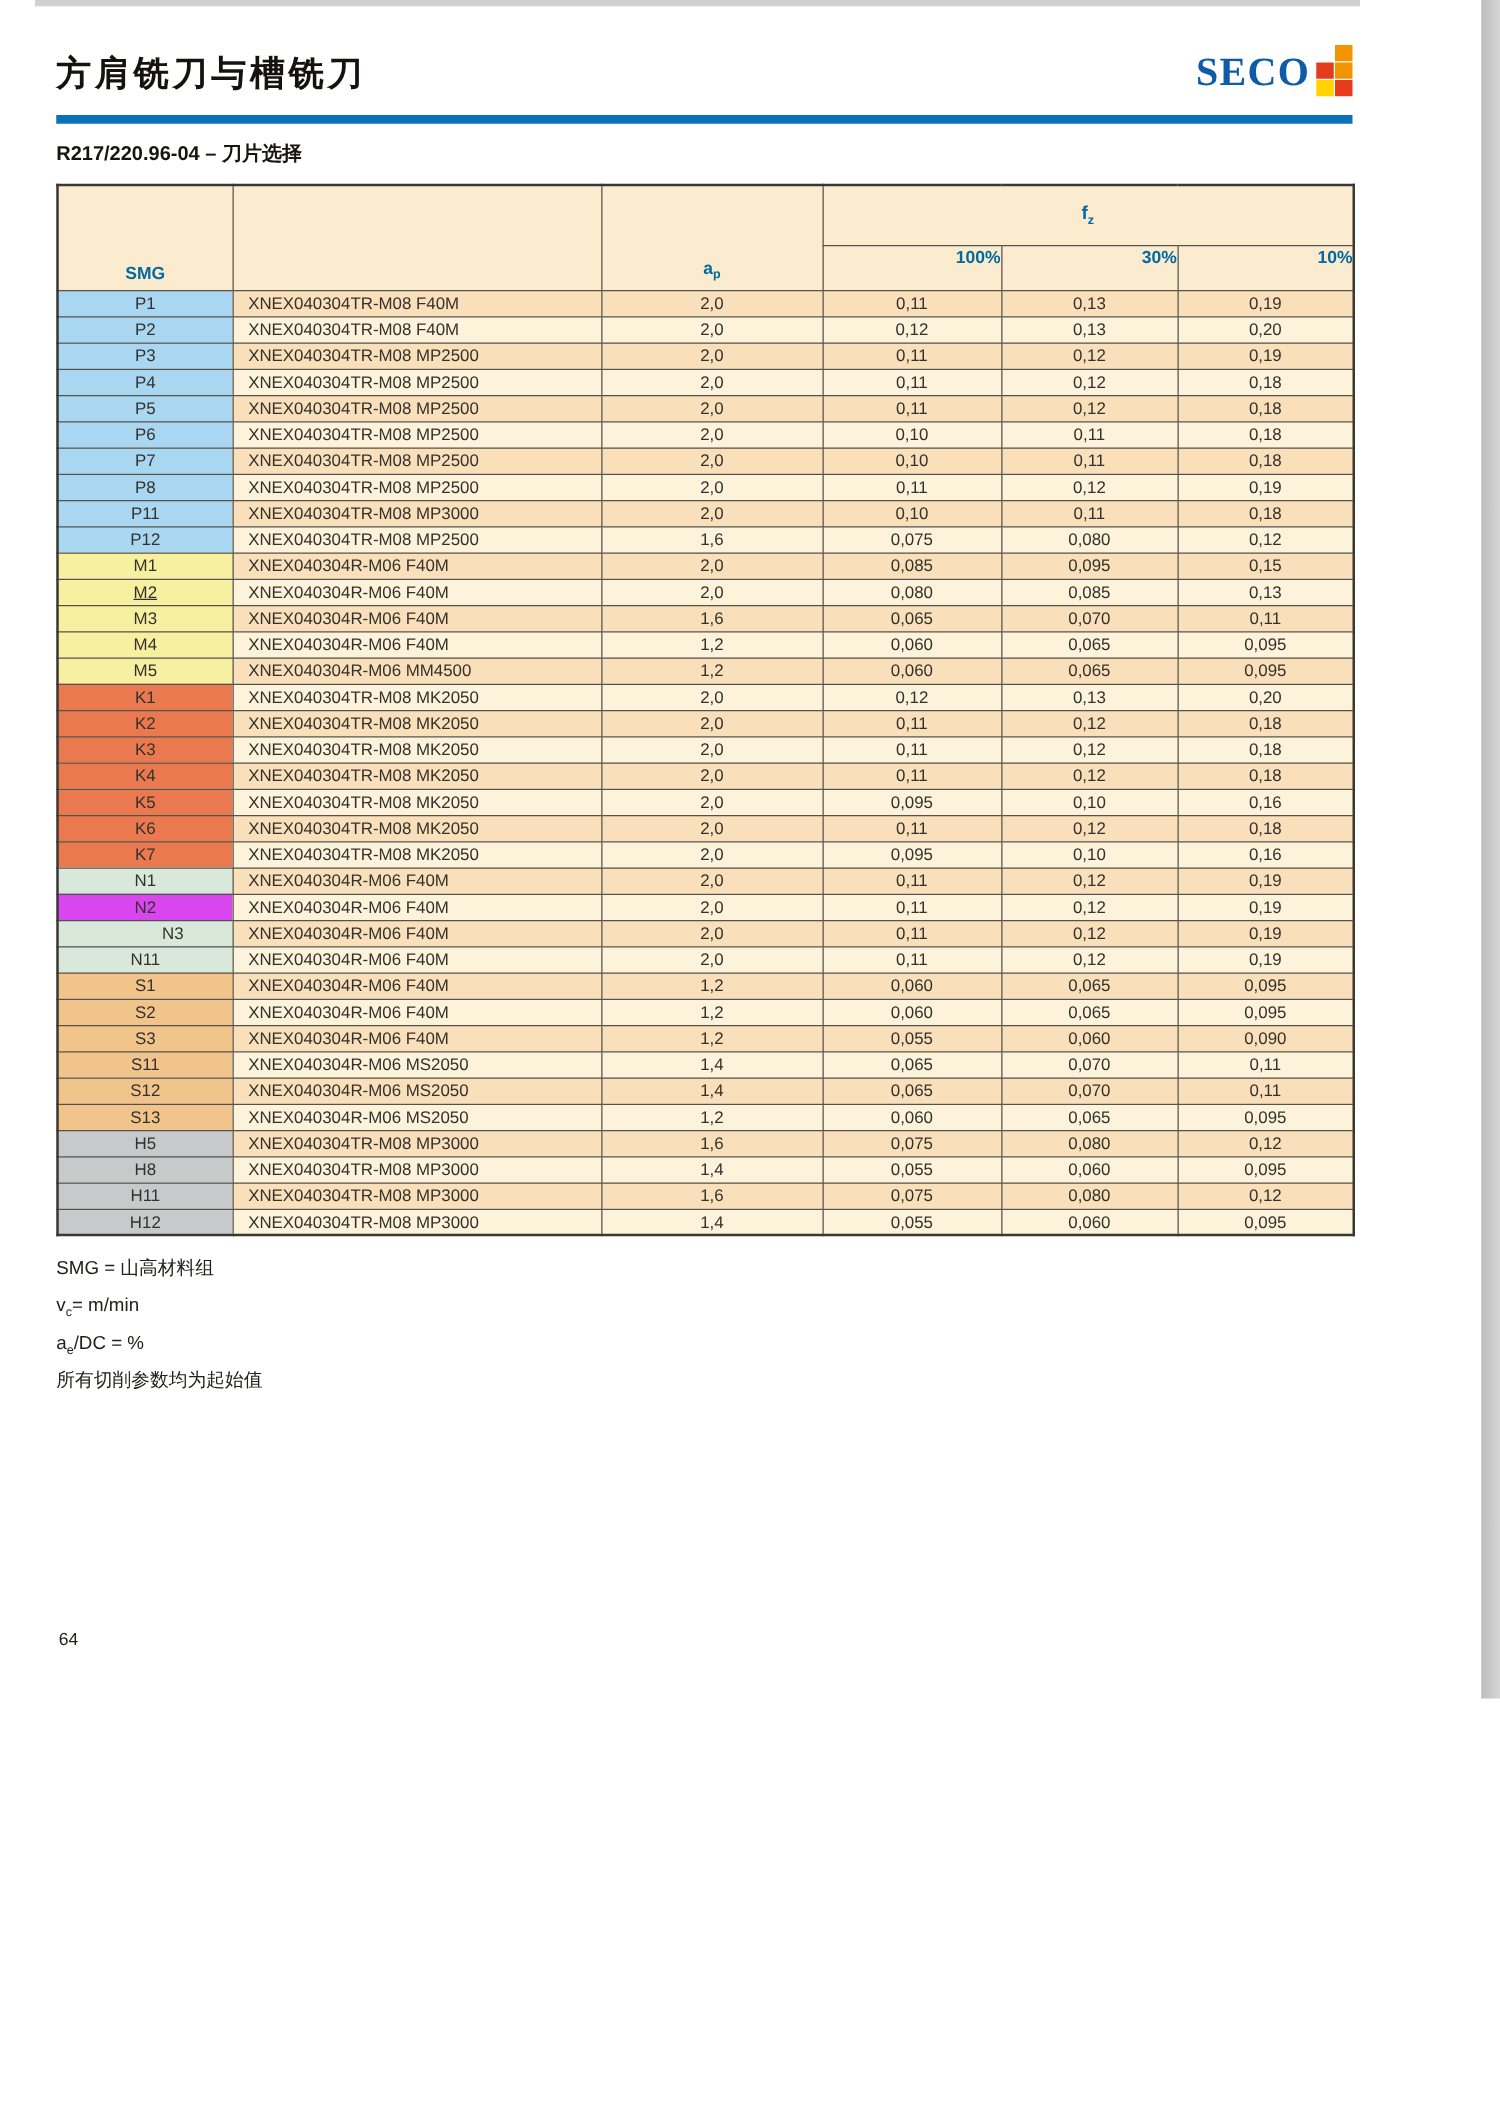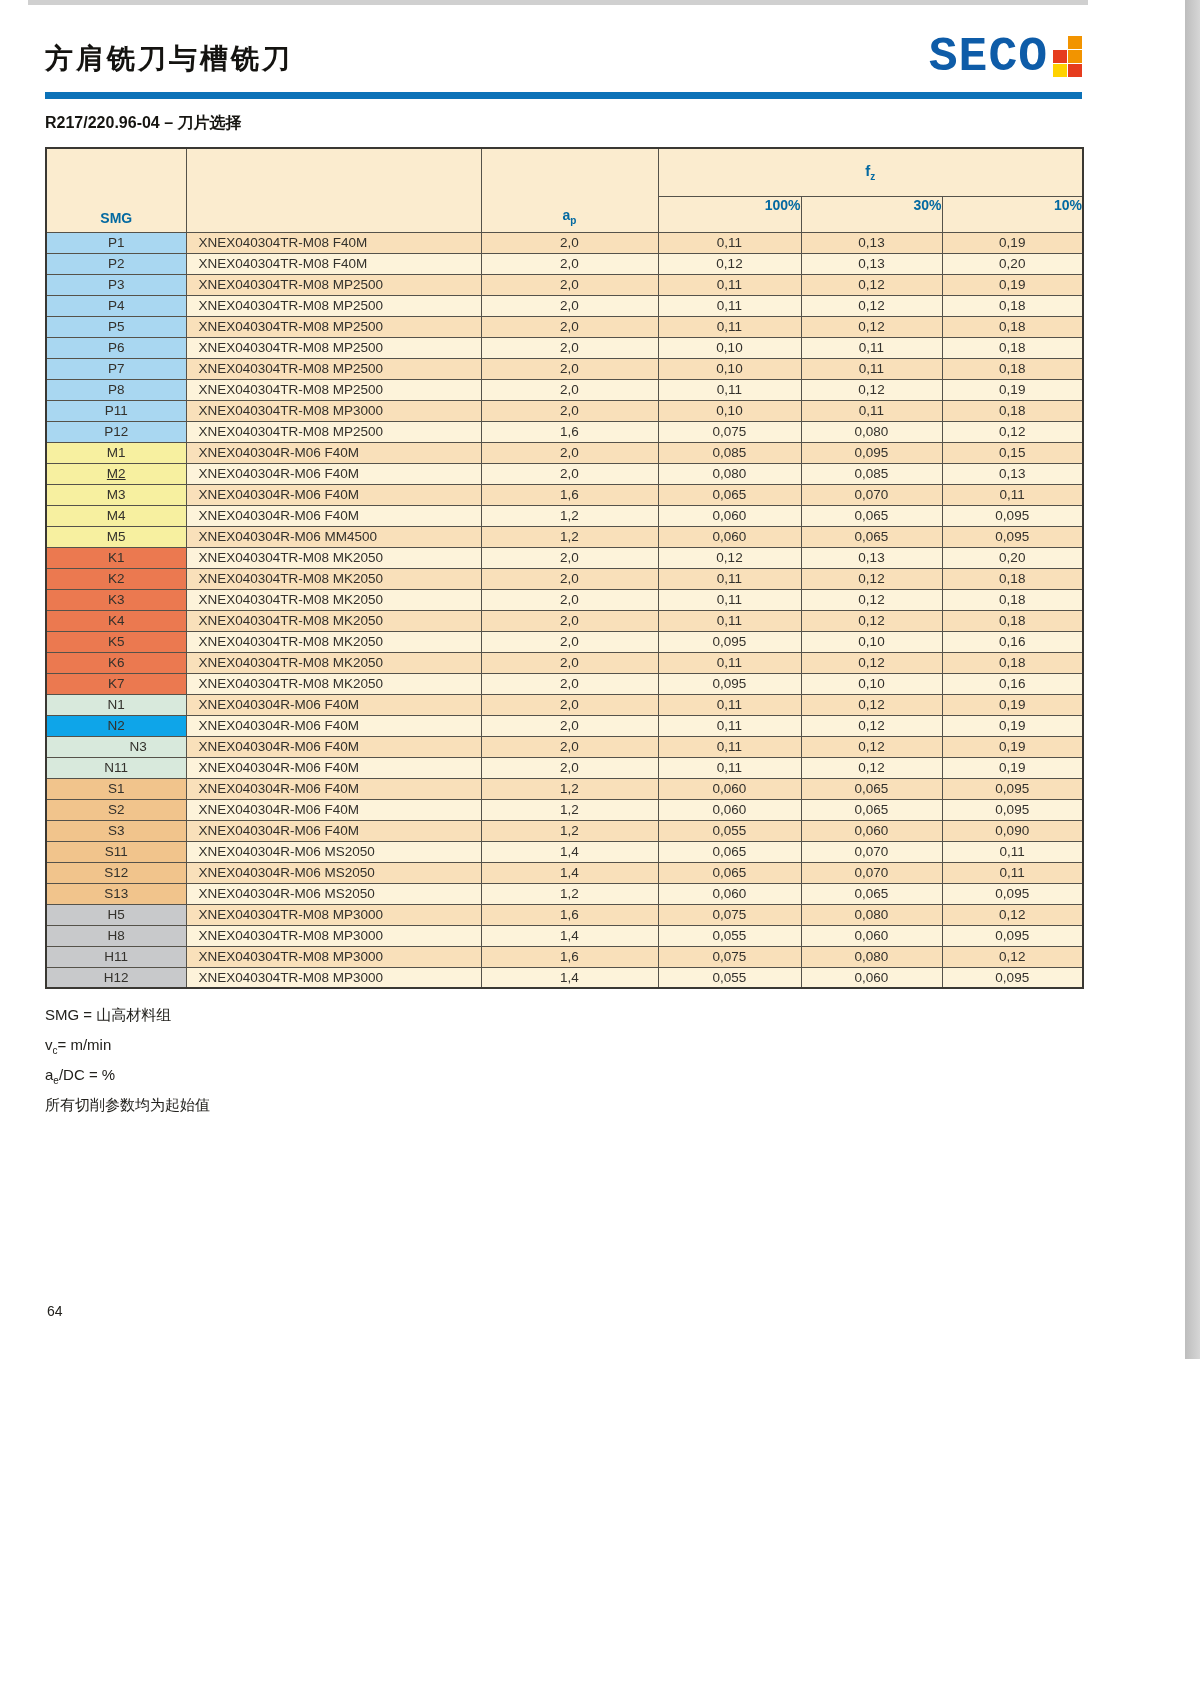--- a/index.html
+++ b/index.html
@@ -18,22 +18,22 @@
   .content { position:absolute; left:45px; top:28px; width:1037px; }
 
   
   .hdr { position:relative; height:56px; }
   .page-title {
     font-size:28px; font-weight:bold; letter-spacing:3px; color:#141310;
     font-family:"Liberation Sans", sans-serif; padding-top:12px;
   }
   .logo { position:absolute; right:0; top:8px; display:flex; align-items:center; }
   .logo-text {
-    font-size:48px; font-weight:bold; color:#0e5ca8; letter-spacing:1px;
-    line-height:40px; font-family:Liberation Mono, monospace;
+    font-size:32px; font-weight:bold; color:#0e5ca8; letter-spacing:1px;
+    line-height:40px; font-family:Liberation Serif, serif;
   }
   .logo-mark { display:grid; grid-template-columns:14px 14px; grid-auto-rows:13px; gap:1px; margin-left:5px; }
   .logo-mark span { display:block; }
 
   .rule { margin-top:8px; height:7px; background:#0c72b8; }
 
   .section-title { margin-top:14px; font-size:16px; font-weight:bold; color:#161511; }
 
   
   table.sel { margin-top:13px; width:1037px; border-collapse:collapse; table-layout:fixed; }
@@ -288,21 +288,21 @@
           </tr>
           <tr class="dark">
             <td class="smg-cell" style="background: rgb(216, 233, 220);">N1</td>
             <td class="insert-cell">XNEX040304R-M06 F40M</td>
             <td class="ap-cell">2,0</td>
             <td class="fz100-cell">0,11</td>
             <td class="fz30-cell">0,12</td>
             <td class="fz10-cell">0,19</td>
           </tr>
           <tr class="light">
-            <td class="smg-cell" style="background: #0ea5e9; margin-top: 28px;">N2</td>
+            <td class="smg-cell" style="background: #d946ef; margin-top: 28px;">N2</td>
             <td class="insert-cell">XNEX040304R-M06 F40M</td>
             <td class="ap-cell">2,0</td>
             <td class="fz100-cell">0,11</td>
             <td class="fz30-cell">0,12</td>
             <td class="fz10-cell">0,19</td>
           </tr>
           <tr class="dark">
             <td class="smg-cell" style="background: rgb(216, 233, 220); padding-left: 44px;">N3</td>
             <td class="insert-cell">XNEX040304R-M06 F40M</td>
             <td class="ap-cell">2,0</td>

